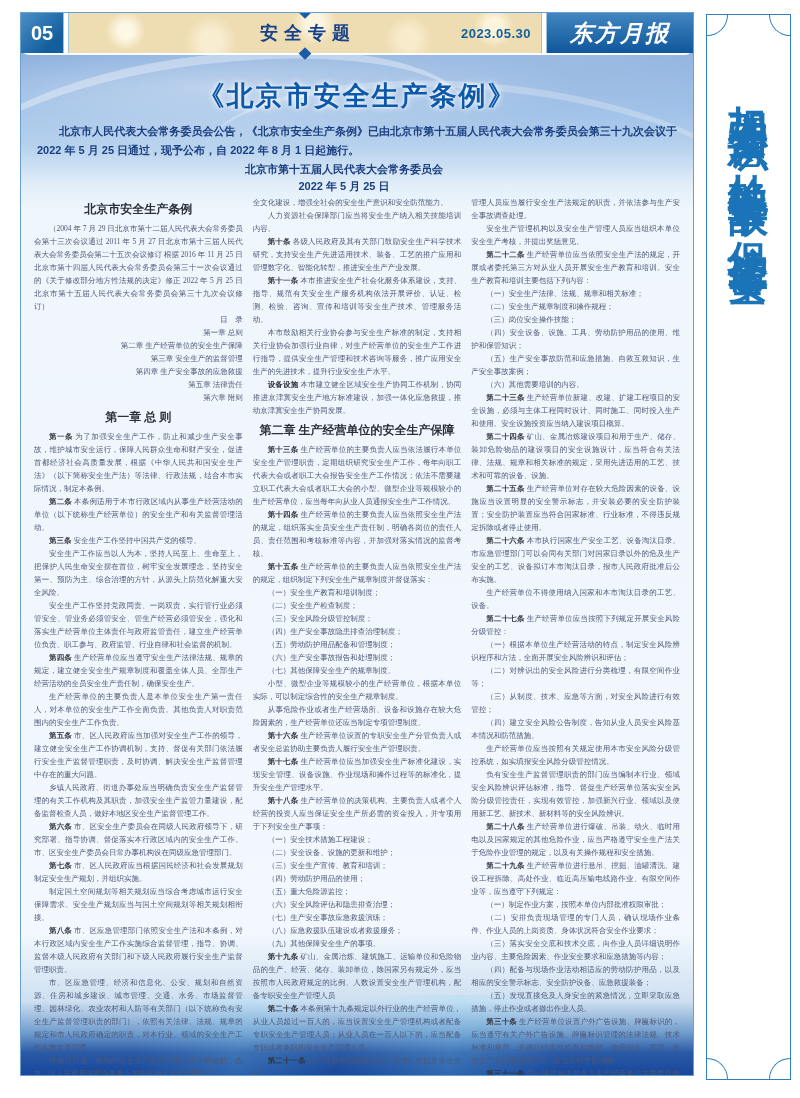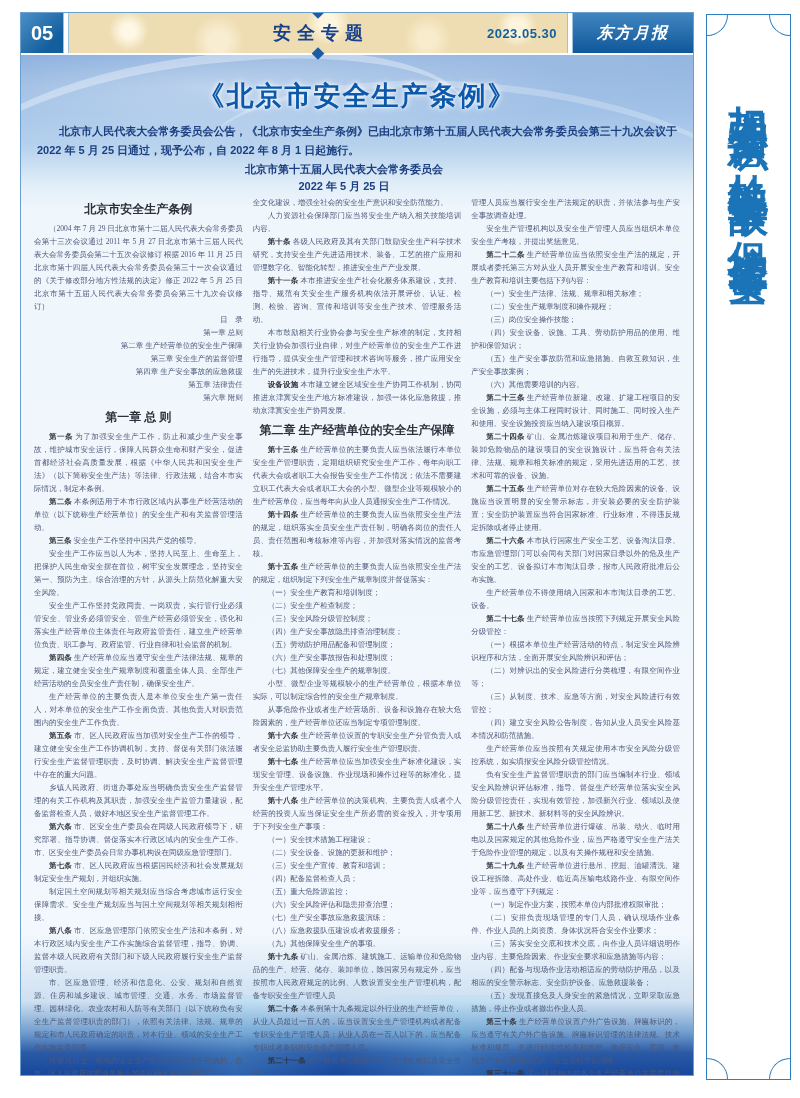--- a/index.html
+++ b/index.html
@@ -11,35 +11,35 @@
       radial-gradient(ellipse 520px 90px at 28% 7%, rgba(255,255,255,.40), transparent 70%),
       radial-gradient(ellipse 640px 110px at 82% 4%, rgba(255,255,255,.22), transparent 70%),
       linear-gradient(180deg,#6f9cd3 0px,#84abdc 55px,#9dbfe6 100px,#bdd6ef 140px,#e0edf8 170px,#eff6fc 195px,#f2f8fd 920px,#cfe0f1 988px,#6f9ccd 1020px,#2a59a5 1040px,#17479c 1062px);}
   .wave{position:absolute;border-radius:50%;pointer-events:none;z-index:1;}
   .wave1{left:-70px;top:42px;width:520px;height:170px;border-top:9px solid rgba(255,255,255,.35);transform:rotate(-7deg);}
   .wave2{left:180px;top:70px;width:560px;height:190px;border-top:7px solid rgba(255,255,255,.25);transform:rotate(5deg);}
   .bottom-waves{position:absolute;bottom:0;left:0;right:0;height:80px;z-index:1;pointer-events:none;
     background:linear-gradient(100deg,transparent 18%,rgba(140,220,250,.20) 33%,transparent 48%,rgba(140,220,250,.22) 64%,transparent 80%);}
 
   
-  .masthead-row{position:relative;height:40px;display:flex;align-items:stretch;z-index:3;border-bottom:2px solid rgba(255,255,255,.95);}
+  .masthead-row{position:relative;height:40px;display:flex;align-items:stretch;z-index:3;border-bottom:2px solid rgba(255,255,255,.95);border-radius:8px;}
   .page-num{width:42px;background:linear-gradient(135deg,#4c8fc6,#135f9e 75%);color:#fff;font-weight:bold;font-size:20px;display:flex;align-items:center;justify-content:center;}
   .vsep{width:4px;background:#fff;border-left:1px solid #9cc0de;border-right:1px solid #9cc0de;}
   .strip{position:relative;flex:1;display:flex;align-items:center;justify-content:center;background-color:#eeddb2;
     background-image:
       radial-gradient(circle at 12% 45%, rgba(255,249,232,.95) 0 7px, transparent 20px),
       radial-gradient(circle at 30% 70%, rgba(250,240,214,.85) 0 10px, transparent 26px),
       radial-gradient(circle at 52% 25%, rgba(255,248,228,.9) 0 8px, transparent 22px),
       radial-gradient(circle at 72% 65%, rgba(250,238,208,.85) 0 9px, transparent 24px),
       radial-gradient(circle at 90% 35%, rgba(255,247,226,.9) 0 8px, transparent 20px);}
   .strip-title{font-family:"Liberation Serif",serif;font-weight:bold;font-size:18px;letter-spacing:6px;text-indent:6px;color:#17418c;}
   .strip-date{position:absolute;right:10px;top:50%;transform:translateY(-50%);color:#135f9e;font-weight:bold;font-size:13px;letter-spacing:.5px;}
   .diamond{position:absolute;left:50%;width:9px;height:9px;background:#1c5ba6;transform:translateX(-50%) rotate(45deg);}
   .d-top{top:-5px;}.d-bottom{bottom:-5px;}
-  .masthead{width:120px;background:linear-gradient(180deg,#4186c0,#0f579b);color:#fff;font-family:"DejaVu Serif",serif;font-style:italic;font-weight:bold;font-size:16px;letter-spacing:2px;display:flex;align-items:center;justify-content:center;}
+  .masthead{width:146px;background:linear-gradient(180deg,#4186c0,#0f579b);color:#fff;font-family:"DejaVu Serif",serif;font-style:italic;font-weight:bold;font-size:23px;letter-spacing:2px;display:flex;align-items:center;justify-content:center;}
 
   
   .banner{position:relative;z-index:2;padding-top:23px;height:111px;}
   .title{text-align:center;font-size:27px;font-weight:bold;color:#0c58aa;letter-spacing:2px;
     text-shadow:0 0 7px rgba(255,255,255,.95),0 0 3px rgba(255,255,255,.9);}
   .intro{margin:8px 16px 0;font-size:11px;font-weight:bold;color:#1b3f80;line-height:1.72;text-indent:2em;text-align:justify;}
   .sig{margin:1px 26px 0 0;text-align:center;font-size:11px;font-weight:bold;color:#1b3f80;line-height:1.55;}
 
   
   .columns{position:relative;z-index:2;display:flex;gap:10px;margin:7px 13px 0;height:896px;overflow:hidden;}
@@ -143,21 +143,21 @@
           <div class="blk p">（六）生产安全事故报告和处理制度；</div>
           <div class="blk p">（七）其他保障安全生产的规章制度。</div>
           <div class="blk p">小型、微型企业等规模较小的生产经营单位，根据本单位实际，可以制定综合性的安全生产规章制度。</div>
           <div class="blk p">从事危险作业或者生产经营场所、设备和设施存在较大危险因素的，生产经营单位还应当制定专项管理制度。</div>
           <div class="blk pb"><b>第十六条 </b>生产经营单位设置的专职安全生产分管负责人或者安全总监协助主要负责人履行安全生产管理职责。</div>
           <div class="blk pb"><b>第十七条 </b>生产经营单位应当加强安全生产标准化建设，实现安全管理、设备设施、作业现场和操作过程等的标准化，提升安全生产管理水平。</div>
           <div class="blk pb"><b>第十八条 </b>生产经营单位的决策机构、主要负责人或者个人经营的投资人应当保证安全生产所必需的资金投入，并专项用于下列安全生产事项：</div>
           <div class="blk p">（一）安全技术措施工程建设；</div>
           <div class="blk p">（二）安全设备、设施的更新和维护；</div>
           <div class="blk p">（三）安全生产宣传、教育和培训；</div>
-          <div class="blk p">（四）配备监督检查人员；</div>
+          <div class="blk p">（四）劳动防护用品的使用；</div>
           <div class="blk p">（五）重大危险源监控；</div>
           <div class="blk p">（六）安全风险评估和隐患排查治理；</div>
           <div class="blk p">（七）生产安全事故应急救援演练；</div>
           <div class="blk p">（八）应急救援队伍建设或者救援服务；</div>
           <div class="blk p">（九）其他保障安全生产的事项。</div>
           <div class="blk pb"><b>第十九条 </b>矿山、金属冶炼、建筑施工、运输单位和危险物品的生产、经营、储存、装卸单位，除国家另有规定外，应当按照市人民政府规定的比例、人数设置安全生产管理机构，配备专职安全生产管理人员</div>
           <div class="blk pb"><b>第二十条 </b>本条例第十九条规定以外行业的生产经营单位，从业人员超过一百人的，应当设置安全生产管理机构或者配备专职安全生产管理人员；从业人员在一百人以下的，应当配备专职或者兼职的安全生产管理人员。</div>
           <div class="blk pb"><b>第二十一条 </b>生产经营单位的安全生产管理机构以及安全生产</div>
         </div>
       <div class="col">

